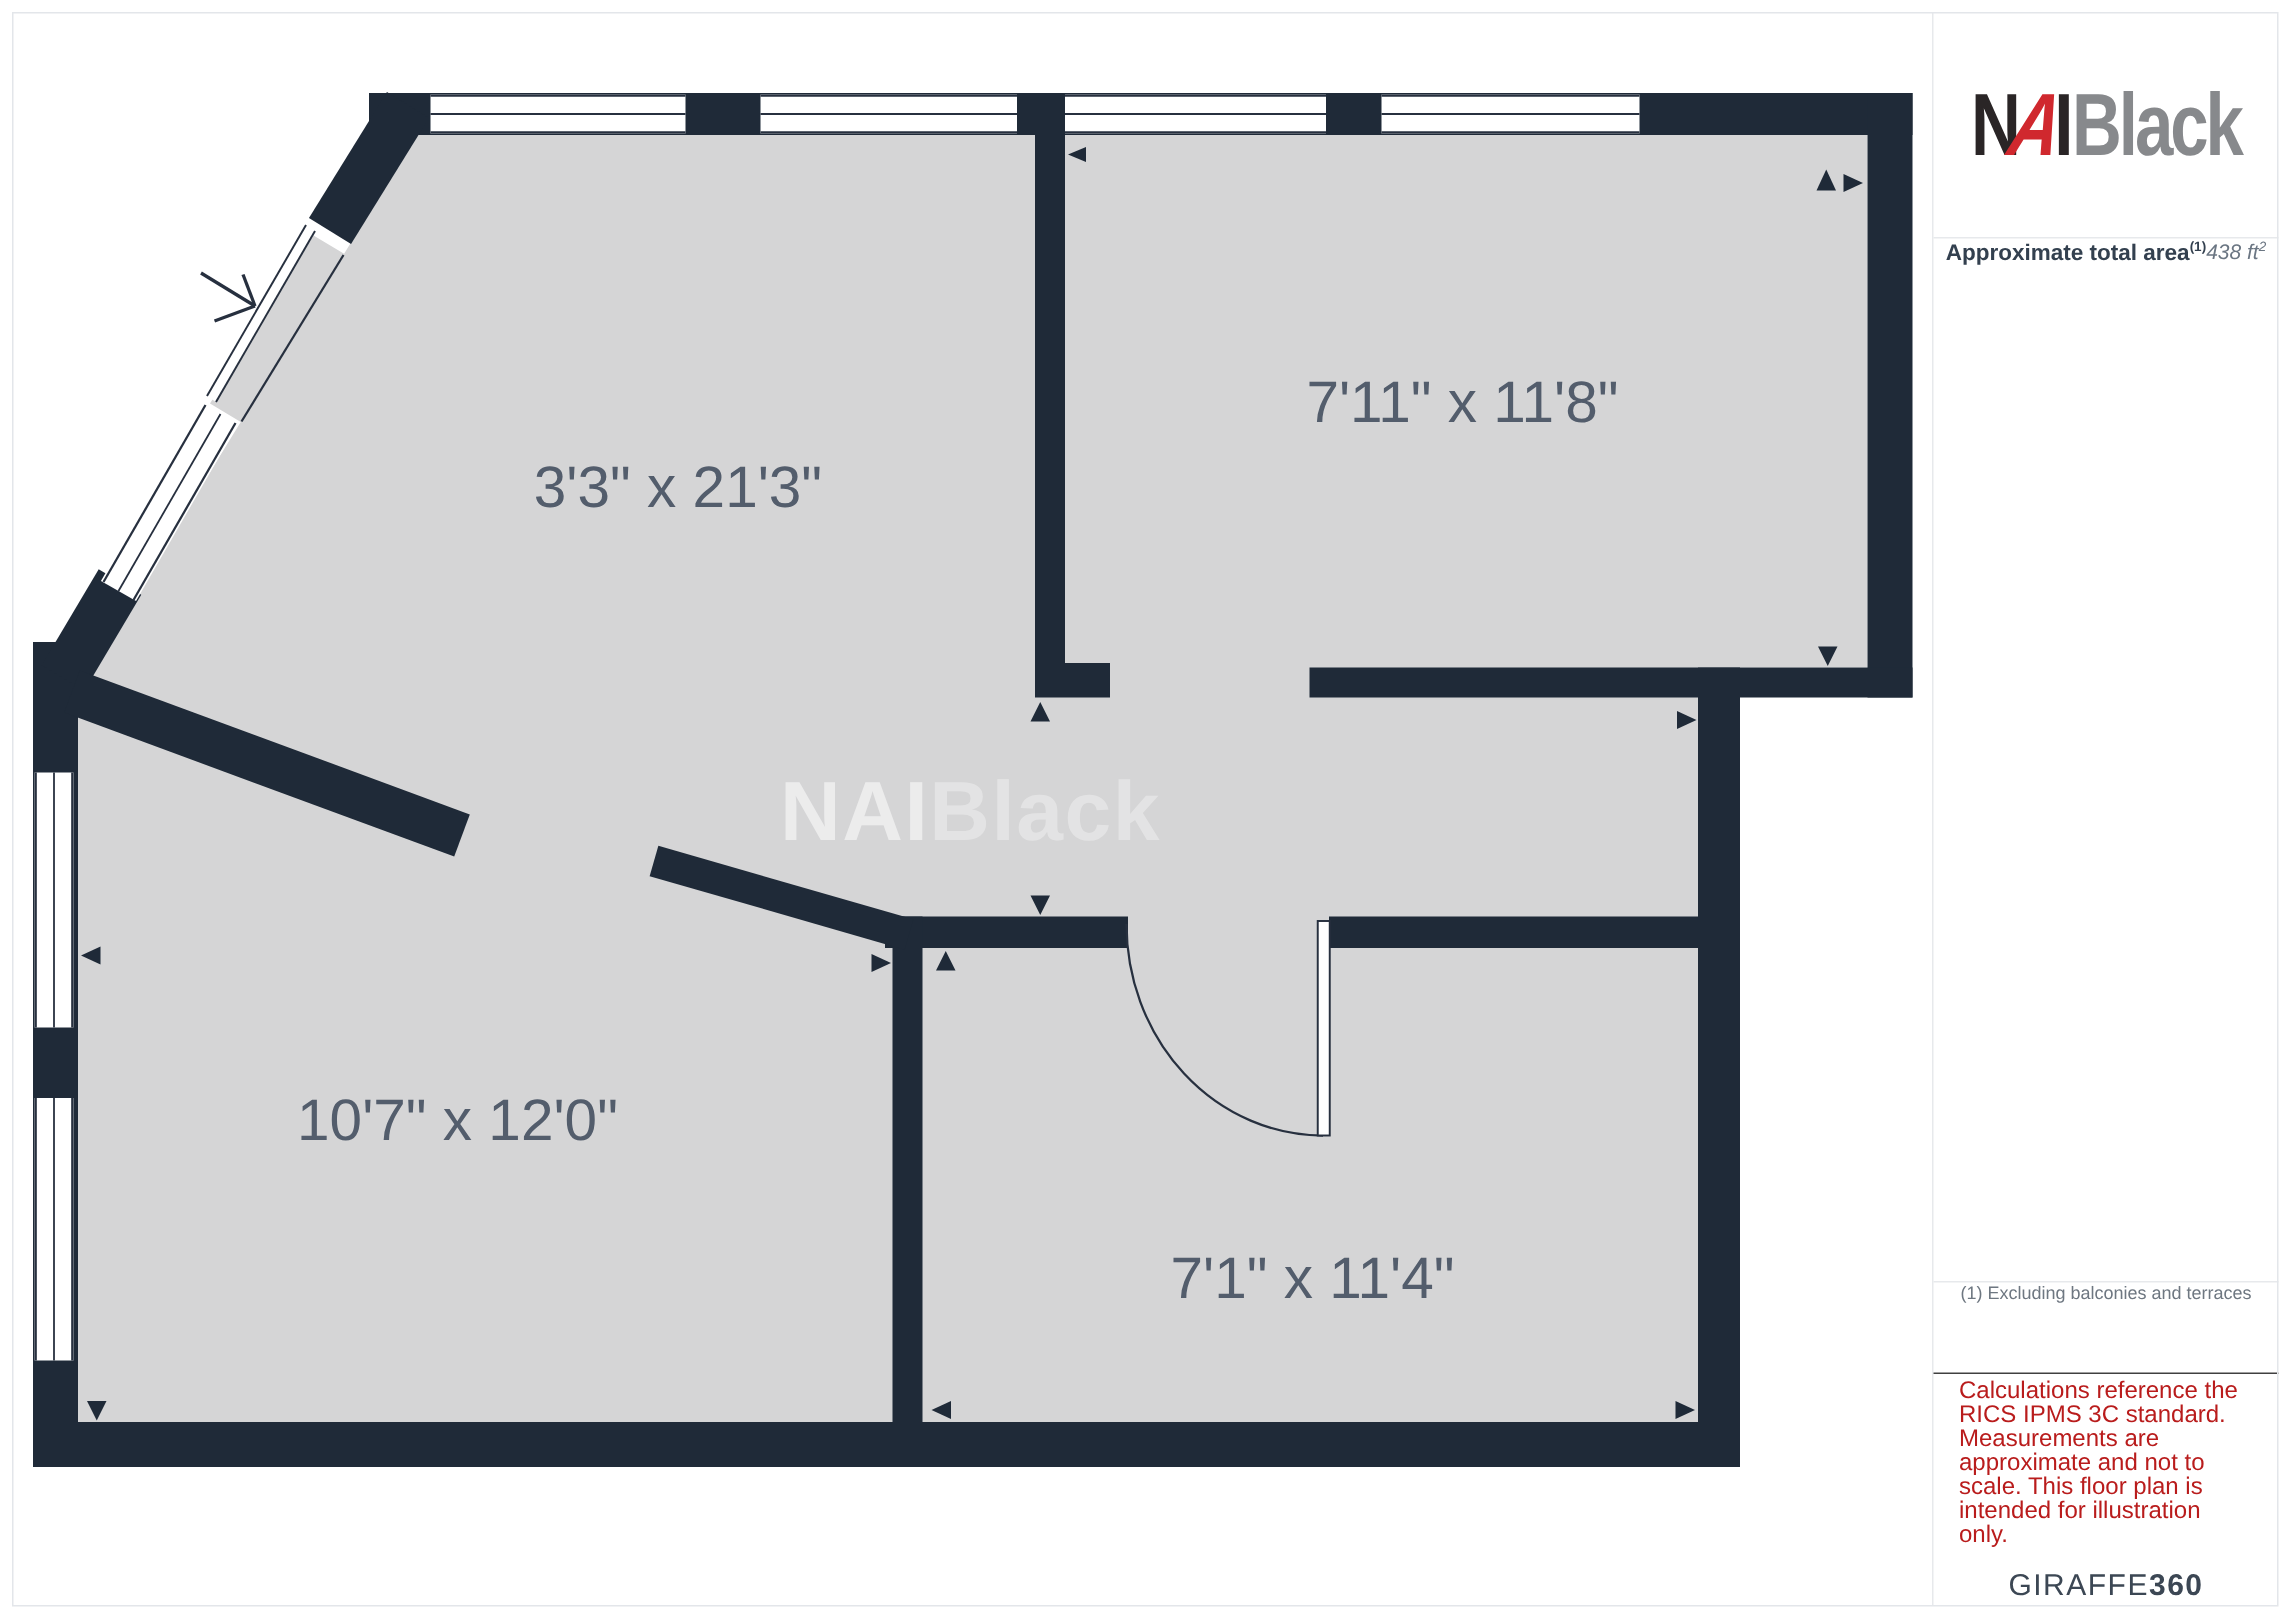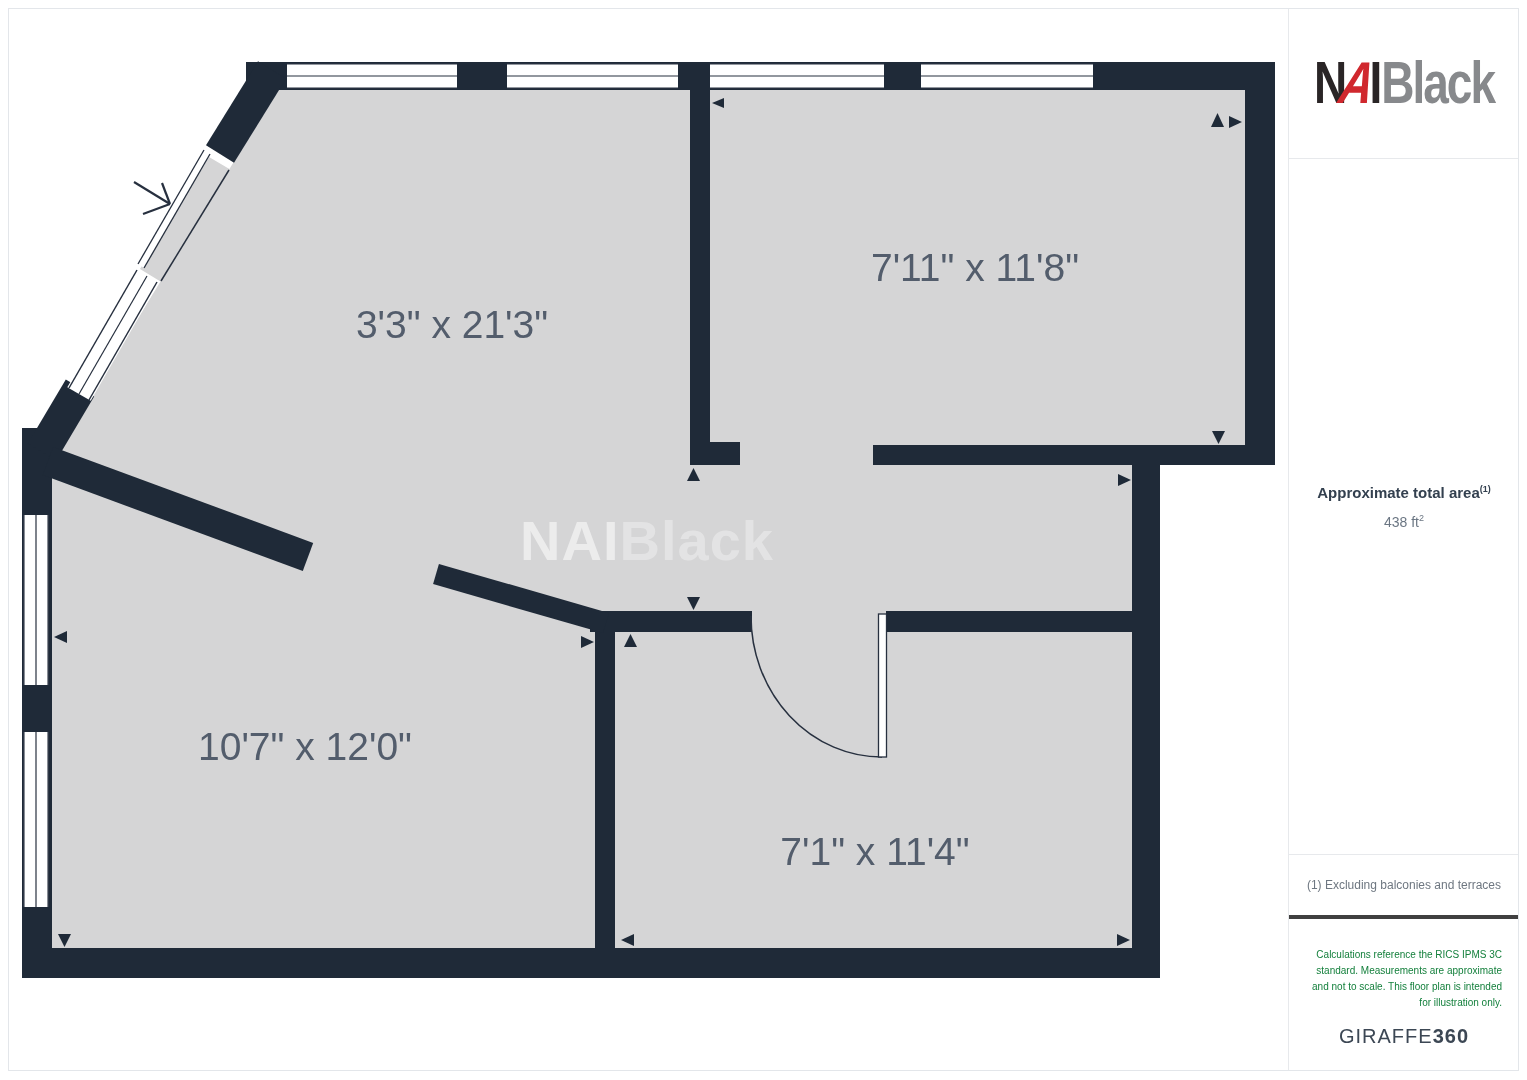--- a/index.html
+++ b/index.html
@@ -7,29 +7,29 @@
   .page-frame{position:absolute;left:8px;top:8px;width:1509px;height:1061px;border:1px solid #e3e6ea;pointer-events:none;z-index:30;}
   .plan-area{position:absolute;left:0;top:0;width:1288px;height:1080px;}
   .plan-area svg{display:block;}
   .sidebar{position:absolute;left:1288px;top:8px;width:230px;height:1062px;border-left:1px solid #e7e9ec;background:#fff;z-index:10;}
   .logo-section{height:150px;border-bottom:1px solid #e7e9ec;display:flex;align-items:center;justify-content:center;}
   .logo{font-weight:900;font-size:46px;letter-spacing:-2px;transform:scaleY(1.28);white-space:nowrap;}
   .logo .l-n{color:#2a2526;}
   .logo .l-a{color:#d0282e;display:inline-block;transform:skewX(-14deg);font-style:italic;margin:0 -3px 0 -4px;}
   .logo .l-i{color:#2a2526;}
   .logo .l-black{color:#87898c;margin-left:1px;}
-  .area-section{height:695px;border-bottom:1px solid #e7e9ec;display:flex;flex-direction:column;align-items:center;justify-content:center;}
+  .area-section{height:695px;border-bottom:1px solid #e7e9ec;display:flex;flex-direction:row;align-items:flex-start;justify-content:center;}
   .area-title{font-size:15px;font-weight:bold;color:#33404f;}
   .area-title sup{font-size:9px;}
-  .area-value{font-size:14px;color:#6b7683;margin-top:12px;}
+  .area-value{font-size:14px;color:#6b7683;margin-top:0;font-style:italic;}
   .area-value sup{font-size:9px;}
-  .footnote-section{height:60px;border-bottom:4px solid #404040;display:flex;align-items:center;justify-content:center;}
+  .footnote-section{height:60px;border-bottom:1px solid #404040;display:flex;justify-content:center;}
   .footnote-text{font-size:12px;color:#6e7781;}
   .disclaimer-section{height:156px;display:flex;flex-direction:column;align-items:center;justify-content:center;}
-  .disclaimer-text{width:196px;font-size:10px;line-height:16px;color:#15803d;text-align:right;}
+  .disclaimer-text{width:196px;font-size:16px;line-height:16px;color:#b91c1c;text-align:left;}
   .brand-line{margin-top:14px;font-size:20px;letter-spacing:1px;color:#3c4754;}
   .brand-line .b-regular{font-weight:400;}
   .brand-line .b-bold{font-weight:700;}
   text.room-label{font-size:39px;fill:#535d6c;font-family:"Liberation Sans",sans-serif;}
   text.watermark{font-size:56px;font-weight:bold;font-family:"Liberation Sans",sans-serif;letter-spacing:1px;}
 </style>
 </head>
 <body>
 
 <div class="plan-area">

